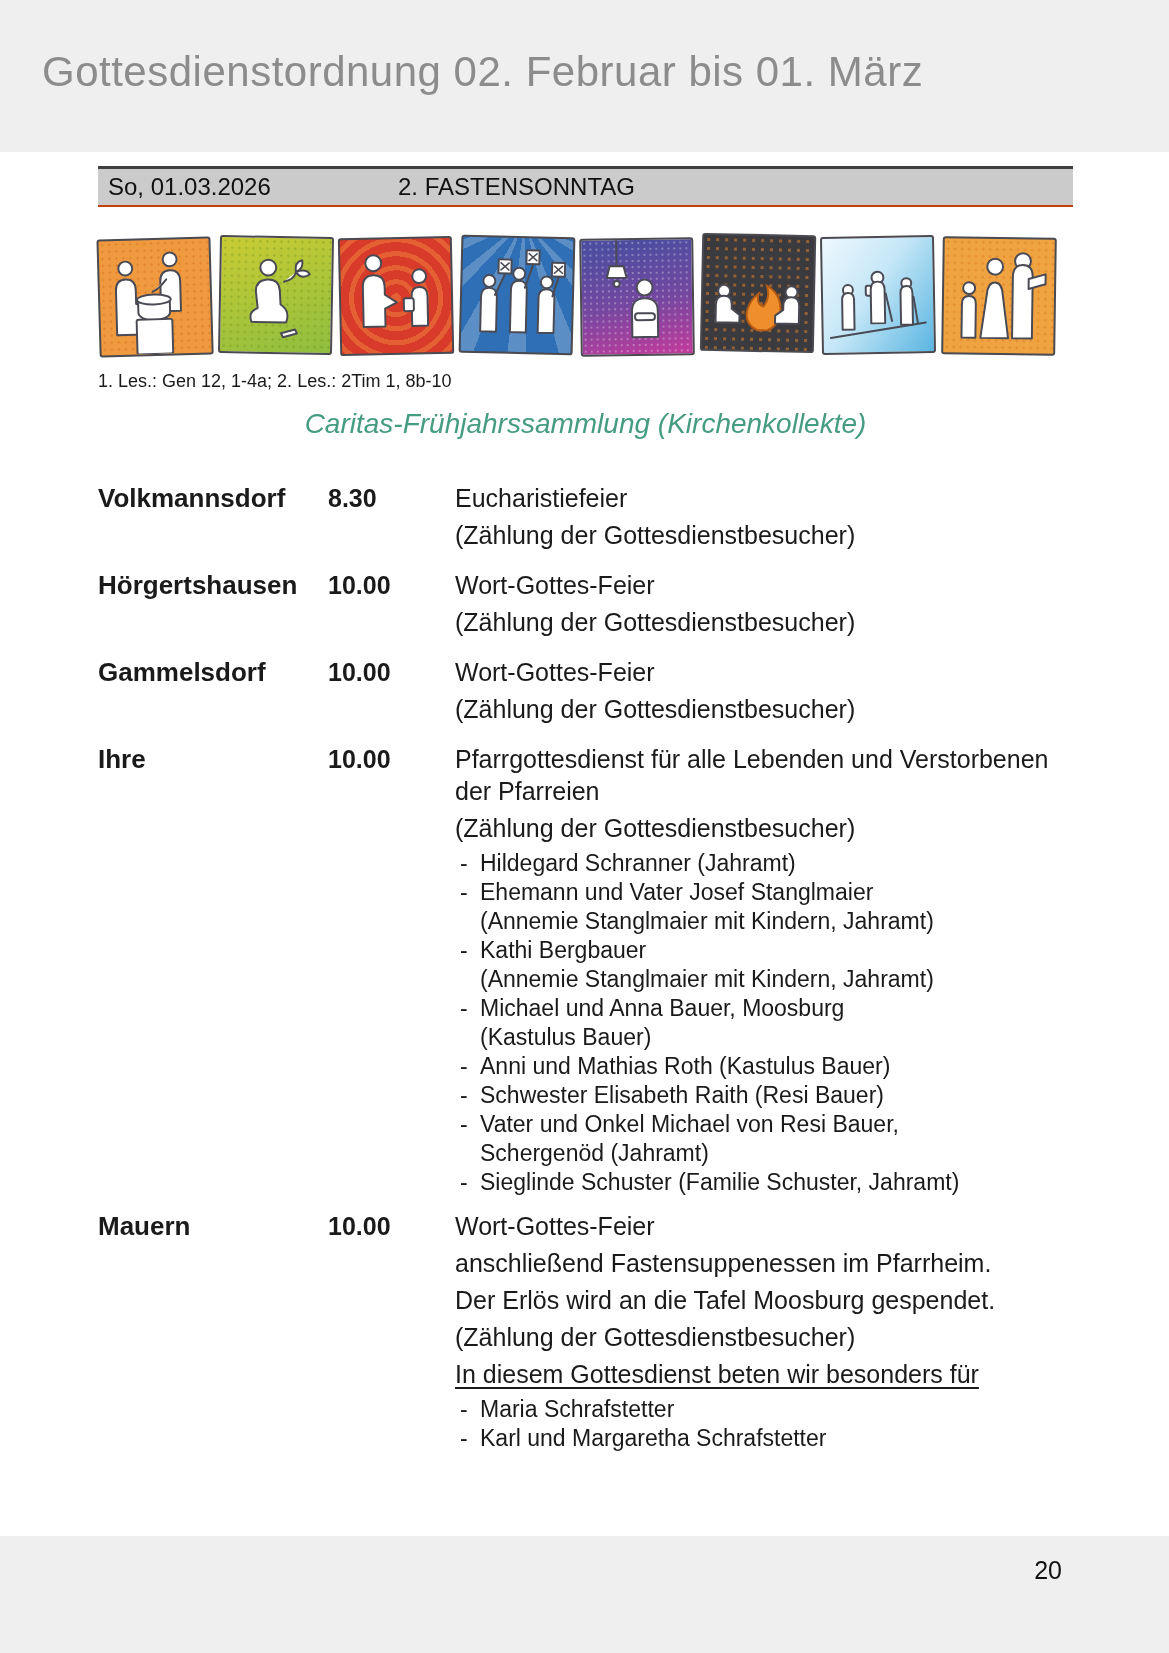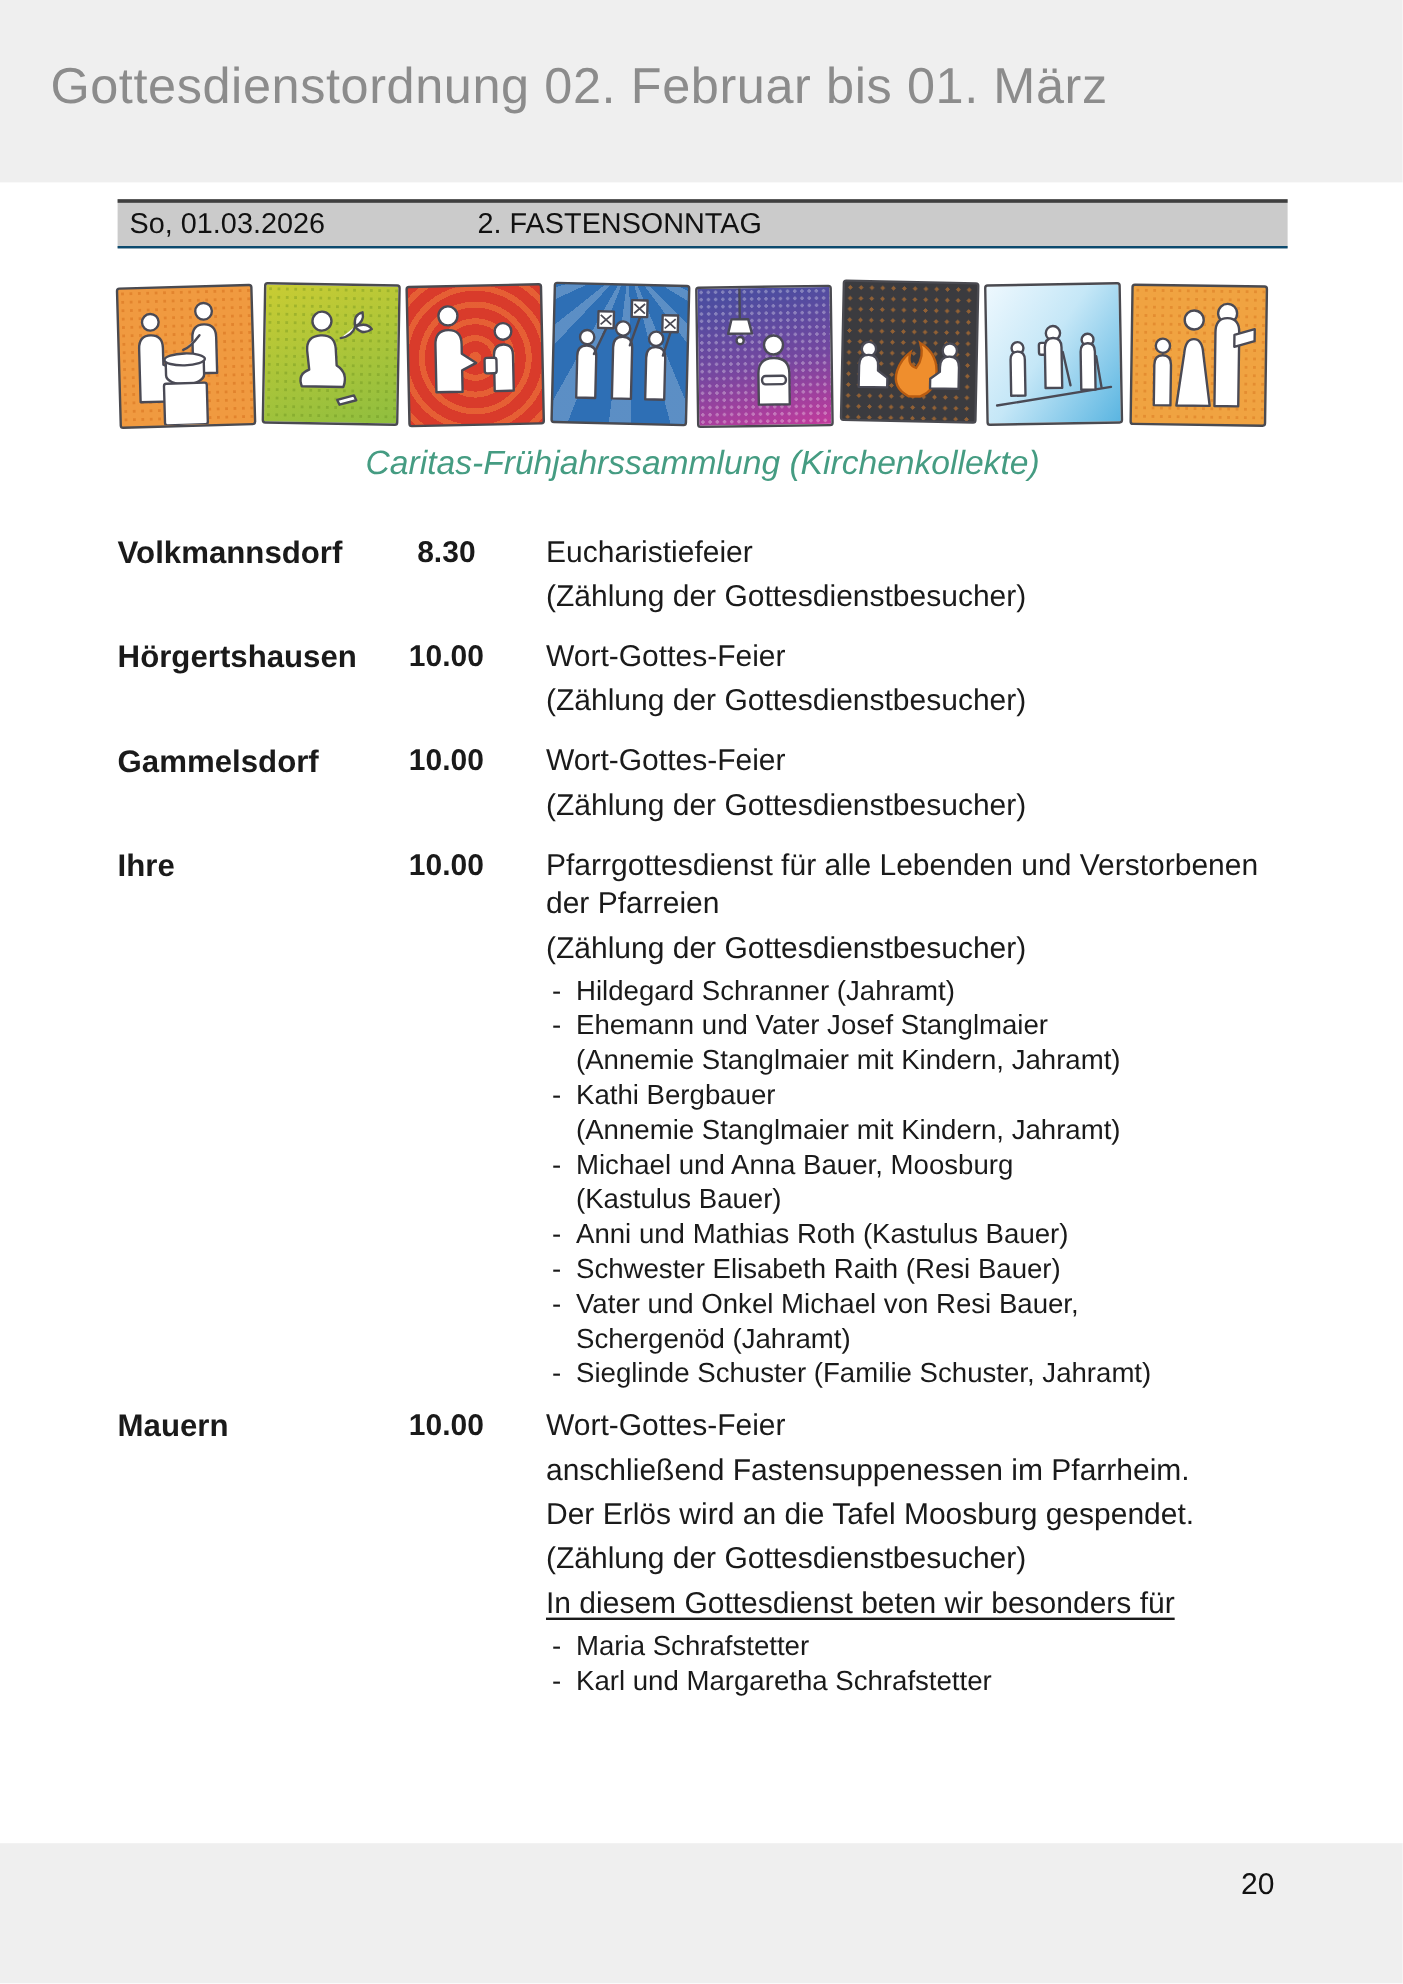--- a/index.html
+++ b/index.html
@@ -19,21 +19,21 @@
   .page-title {
     position:absolute; left:42px; top:48px;
     font-size:42px; letter-spacing:0.5px;
     color:#8c8c8c; white-space:nowrap;
   }
   
   .content { position:absolute; left:98px; top:166px; width:975px; }
 
   .date-bar {
     height:36px; background:#cbcbcb;
-    border-top:3px solid #3f3f3f; border-bottom:2px solid #0c4a6e;
+    border-top:3px solid #3f3f3f; border-bottom:2px solid #c2410c;
     display:flex; align-items:center;
     font-size:24px; color:#111;
   }
   .date-bar .date  { margin-left:10px; width:290px; }
   .date-bar .dayname { flex:1; }
 
   .headline {
     margin-top:21px; text-align:center;
     font-size:30px; font-weight:bold;
     text-decoration:underline; text-decoration-thickness:3px; text-underline-offset:6px;
@@ -69,21 +69,21 @@
     font-size:28px; font-style:italic; white-space:nowrap;
   }
 
   
   .schedule { margin-top:42px; }
   .srow {
     display:grid; grid-template-columns:230px 88px 1fr;
     margin-bottom:13px;
   }
   .loc  { font-size:26px; font-weight:bold; line-height:32px; }
-  .time { font-size:25px; font-weight:bold; line-height:32px; text-align:center; }
+  .time { font-size:25px; font-weight:bold; line-height:32px; text-align:left; }
   .desc { padding-left:39px; }
   .line { font-size:25px; line-height:32px; margin-bottom:5px; }
   .line.bold { font-weight:normal; }
   .line.underline {
     text-decoration:underline; text-decoration-thickness:2px; text-underline-offset:4px;
   }
   .mlist { margin-top:1px; }
   .mline { font-size:23px; line-height:29px; padding-left:25px; position:relative; }
   .mline.first::before { content:"-"; position:absolute; left:5px; }
 
@@ -198,20 +198,21 @@
     <path class="fig" d="M13 100 V66 q0-8 7-8 t7 8 v34 z"></path>
     <circle class="fig" cx="46" cy="28" r="8"></circle>
     <path class="fig" d="M32 100 l6-44 q1-12 8-12 t8 12 l6 44 z"></path>
     <circle class="fig" cx="74" cy="22" r="8"></circle>
     <path class="fig" d="M64 100 V38 q0-12 10-12 t10 12 v62 z"></path>
     <path class="fig" d="M80 40 l17-5 v10 l-17 5 z"></path>
         </svg>
       </div>
     </div>
 
+  <div class="readings">1. Les.: Gen 12, 1-4a; 2. Les.: 2Tim 1, 8b-10</div>
 
   <div class="collection" style="color: rgb(69, 156, 130);">Caritas-Frühjahrssammlung (Kirchenkollekte)</div>
 
   <div class="schedule" id="schedule">
       <div class="srow">
         <div class="loc">Volkmannsdorf</div>
         <div class="time">8.30</div>
         <div class="desc">
           <div class="line bold">Eucharistiefeier</div>
           <div class="line normal">(Zählung der Gottesdienstbesucher)</div>

